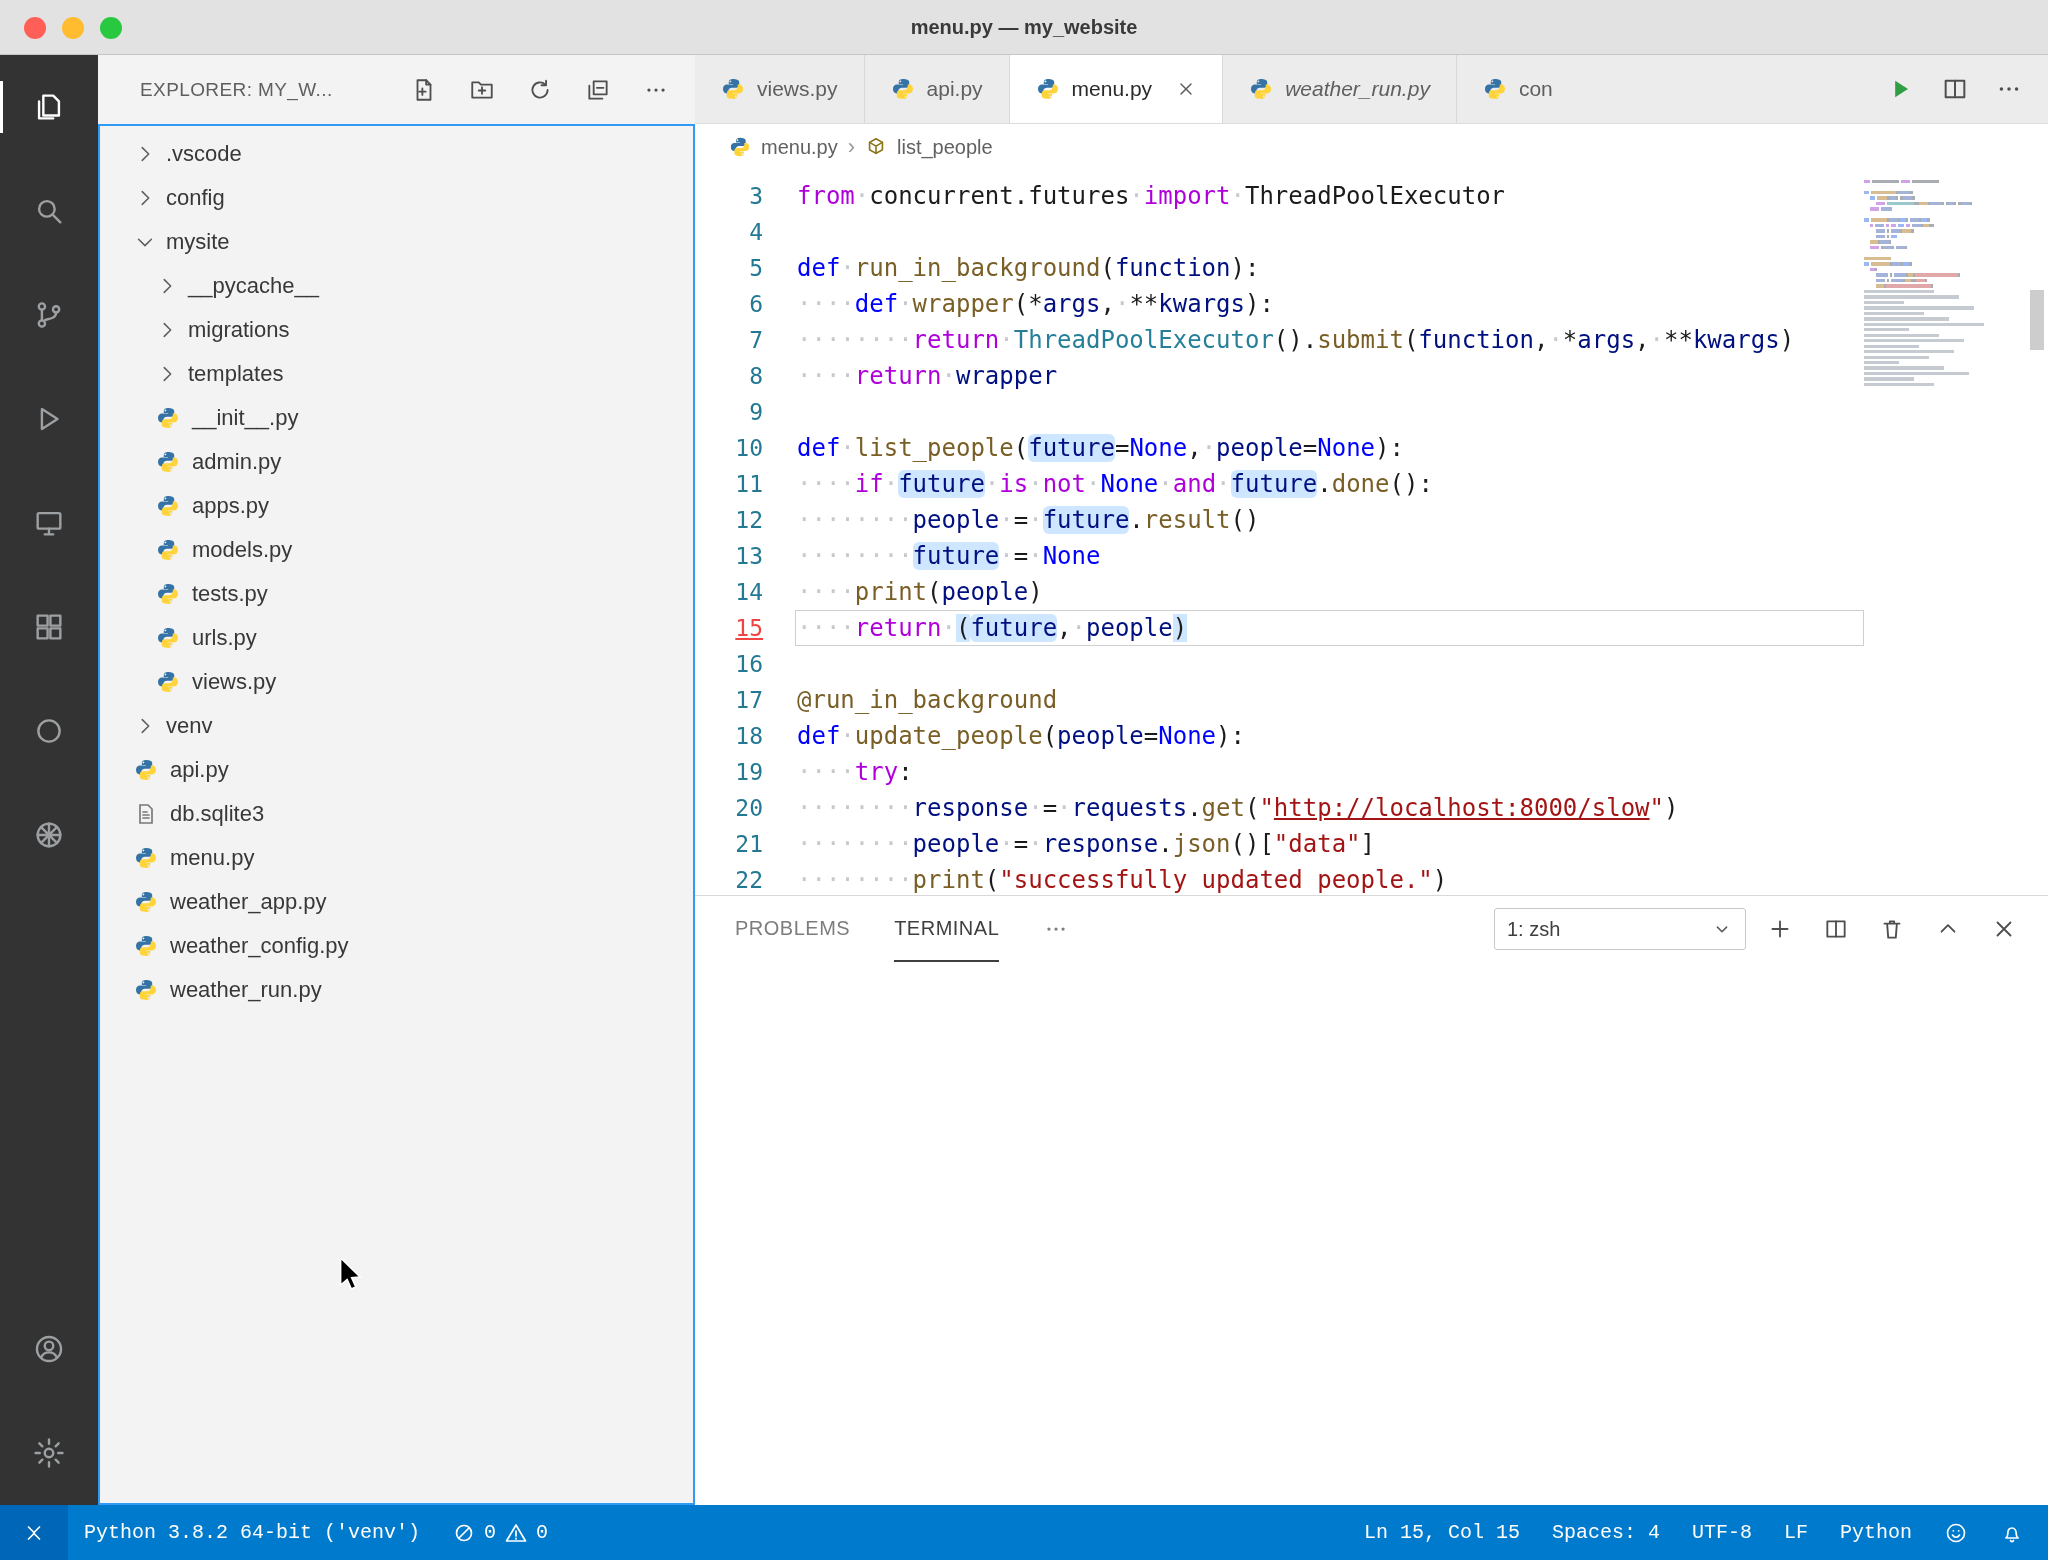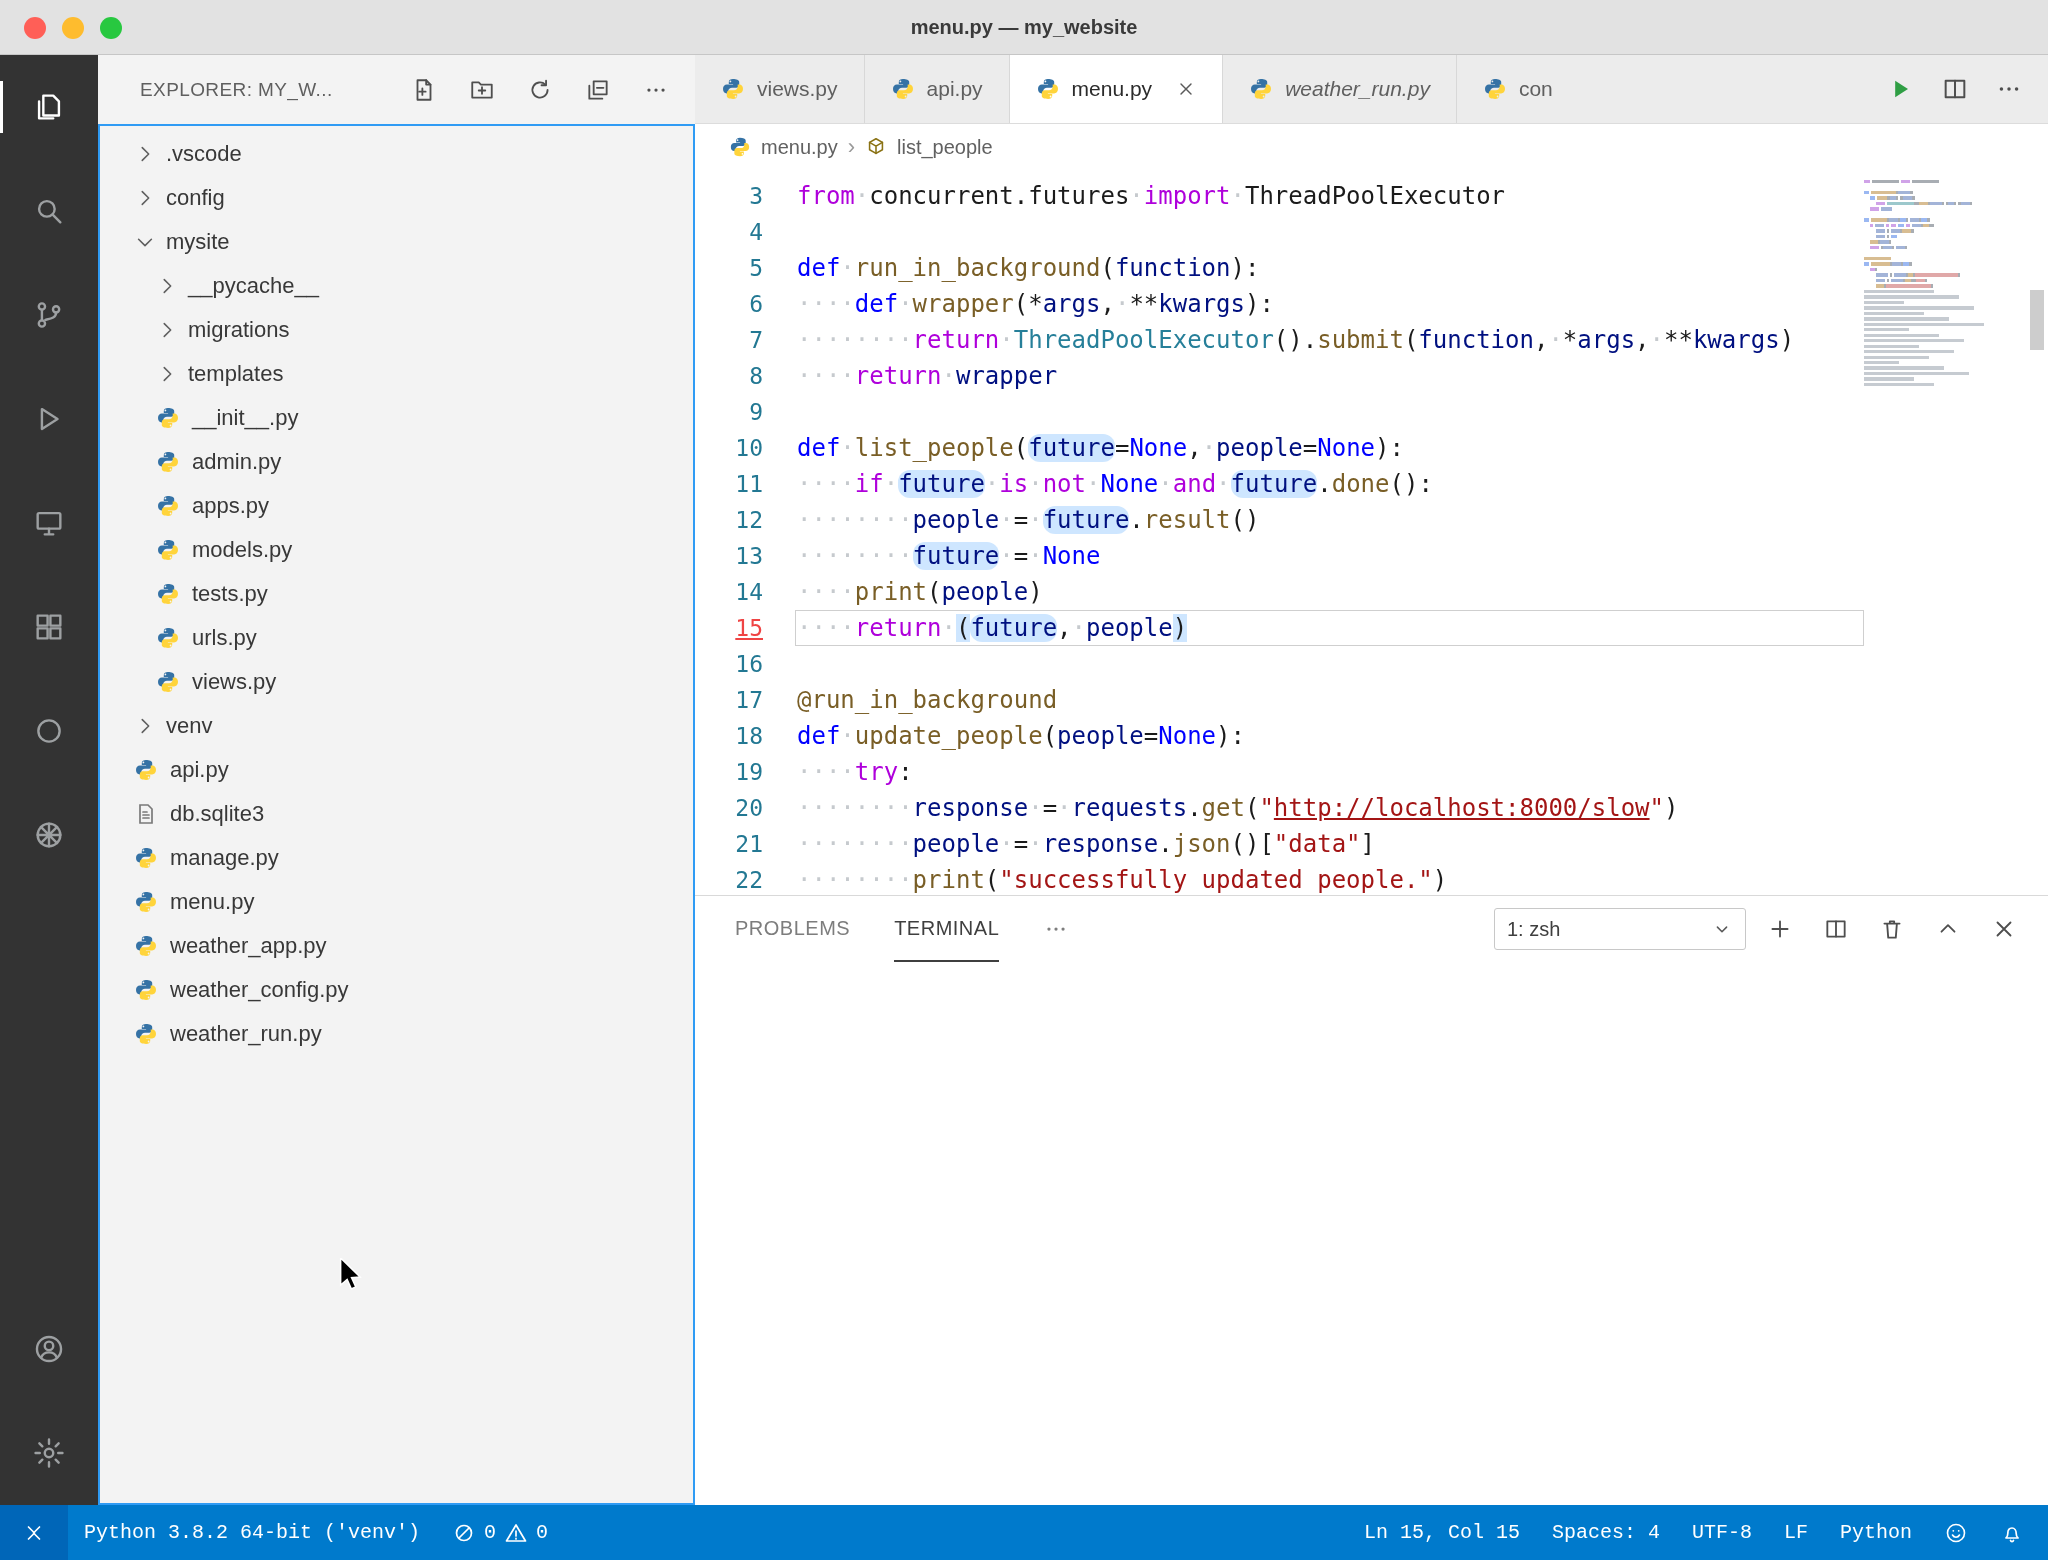--- a/index.html
+++ b/index.html
@@ -68,21 +68,21 @@
   #code-lines{ position:absolute; top:8px; left:0; right:184px; }
   .code-line{ display:flex; height:36px; line-height:36px; white-space:pre;
               font-family:"DejaVu Sans Mono","Liberation Mono",monospace; font-size:24px; }
   .ln{ flex:0 0 100px; text-align:right; padding-right:32px; color:#237893; font-size:23px; }
   .code-line.active .ln{ color:#ef4444;text-decoration:underline; }
   .lc{ flex:1; padding-left:2px; }
   .code-line.active .lc{ outline:1px solid #cfcfcf; outline-offset:-1px; }
   .tok-kw{ color:#af00db; } .tok-kw2{ color:#0000ff; } .tok-fn{ color:#795e26; }
   .tok-cls{ color:#267f99; } .tok-var{ color:#001080; } .tok-str{ color:#a31515; }
   .tok-txt{ color:#1b1b1b; } .tok-ws{ color:#c6cace; }
-  .hl{ background:rgba(173,214,255,.6); border-radius:12px; }
+  .hl{ background:rgba(173,214,255,.6); border-radius:6px; }
   .bm{ background:rgba(173,214,255,.6); }
   .link{ text-decoration:underline; }
 
   .minimap{ position:absolute; top:10px; right:34px; width:150px; }
   .mm-row{ height:3.4px; margin-bottom:2.1px; display:flex; }
   .mm-row span{ height:100%; display:block; }
   .vscroll{ position:absolute; right:4px; top:120px; width:14px; height:60px; background:rgba(90,90,90,.3); }
 
   
   .panel{ position:absolute; top:840px; left:0; right:0; bottom:0; background:#fff; border-top:1px solid #d9d9d9; }
@@ -401,29 +401,20 @@
             <span class="tlabel">api.py</span>
           </div>
           <div class="trow" style="padding-left: 34px;">
             <span class="icn fic">
               <svg viewBox="0 0 24 24" fill="none" stroke="#7a7a7a" stroke-width="1.7" stroke-linecap="round">
                 <path d="M6 3h8l4 4v14H6z"></path>
                 <path d="M9 10h4M9 13h6M9 16h6"></path>
               </svg>
             </span>
             <span class="tlabel">db.sqlite3</span>
-          </div>
-          <div class="trow" style="padding-left: 34px;">
-            <span class="icn fic">
-              <svg viewBox="0 0 24 24">
-                <path fill="#3572A5" stroke="none" d="M11.9 2c-2.3 0-4.1.9-4.1 2.9V7h4.3v.6H5.9C3.7 7.6 2 9.3 2 12c0 2.6 1.5 4.4 3.7 4.4h1.6v-2.2c0-1.9 1.6-3.4 3.7-3.4h4.2c1.7 0 3-1.3 3-3V4.9C18.2 3 15.5 2 11.9 2zM9.4 3.6c.5 0 .9.4.9.9s-.4.9-.9.9-.9-.4-.9-.9.4-.9.9-.9z"></path>
-                <path fill="#FFD43B" stroke="none" d="M12.1 22c2.3 0 4.1-.9 4.1-2.9V17h-4.3v-.6h6.2c2.2 0 3.9-1.7 3.9-4.4 0-2.6-1.5-4.4-3.7-4.4h-1.6v2.2c0 1.9-1.6 3.4-3.7 3.4H8.8c-1.7 0-3 1.3-3 3v2.9C5.8 21 8.5 22 12.1 22zm2.5-1.6c-.5 0-.9-.4-.9-.9s.4-.9.9-.9.9.4.9.9-.4.9-.9.9z"></path>
-              </svg>
-            </span>
-            <span class="tlabel">manage.py</span>
           </div>
           <div class="trow" style="padding-left: 34px;">
             <span class="icn fic">
               <svg viewBox="0 0 24 24">
                 <path fill="#3572A5" stroke="none" d="M11.9 2c-2.3 0-4.1.9-4.1 2.9V7h4.3v.6H5.9C3.7 7.6 2 9.3 2 12c0 2.6 1.5 4.4 3.7 4.4h1.6v-2.2c0-1.9 1.6-3.4 3.7-3.4h4.2c1.7 0 3-1.3 3-3V4.9C18.2 3 15.5 2 11.9 2zM9.4 3.6c.5 0 .9.4.9.9s-.4.9-.9.9-.9-.4-.9-.9.4-.9.9-.9z"></path>
                 <path fill="#FFD43B" stroke="none" d="M12.1 22c2.3 0 4.1-.9 4.1-2.9V17h-4.3v-.6h6.2c2.2 0 3.9-1.7 3.9-4.4 0-2.6-1.5-4.4-3.7-4.4h-1.6v2.2c0 1.9-1.6 3.4-3.7 3.4H8.8c-1.7 0-3 1.3-3 3v2.9C5.8 21 8.5 22 12.1 22zm2.5-1.6c-.5 0-.9-.4-.9-.9s.4-.9.9-.9.9.4.9.9-.4.9-.9.9z"></path>
               </svg>
             </span>
             <span class="tlabel">menu.py</span>
           </div>

